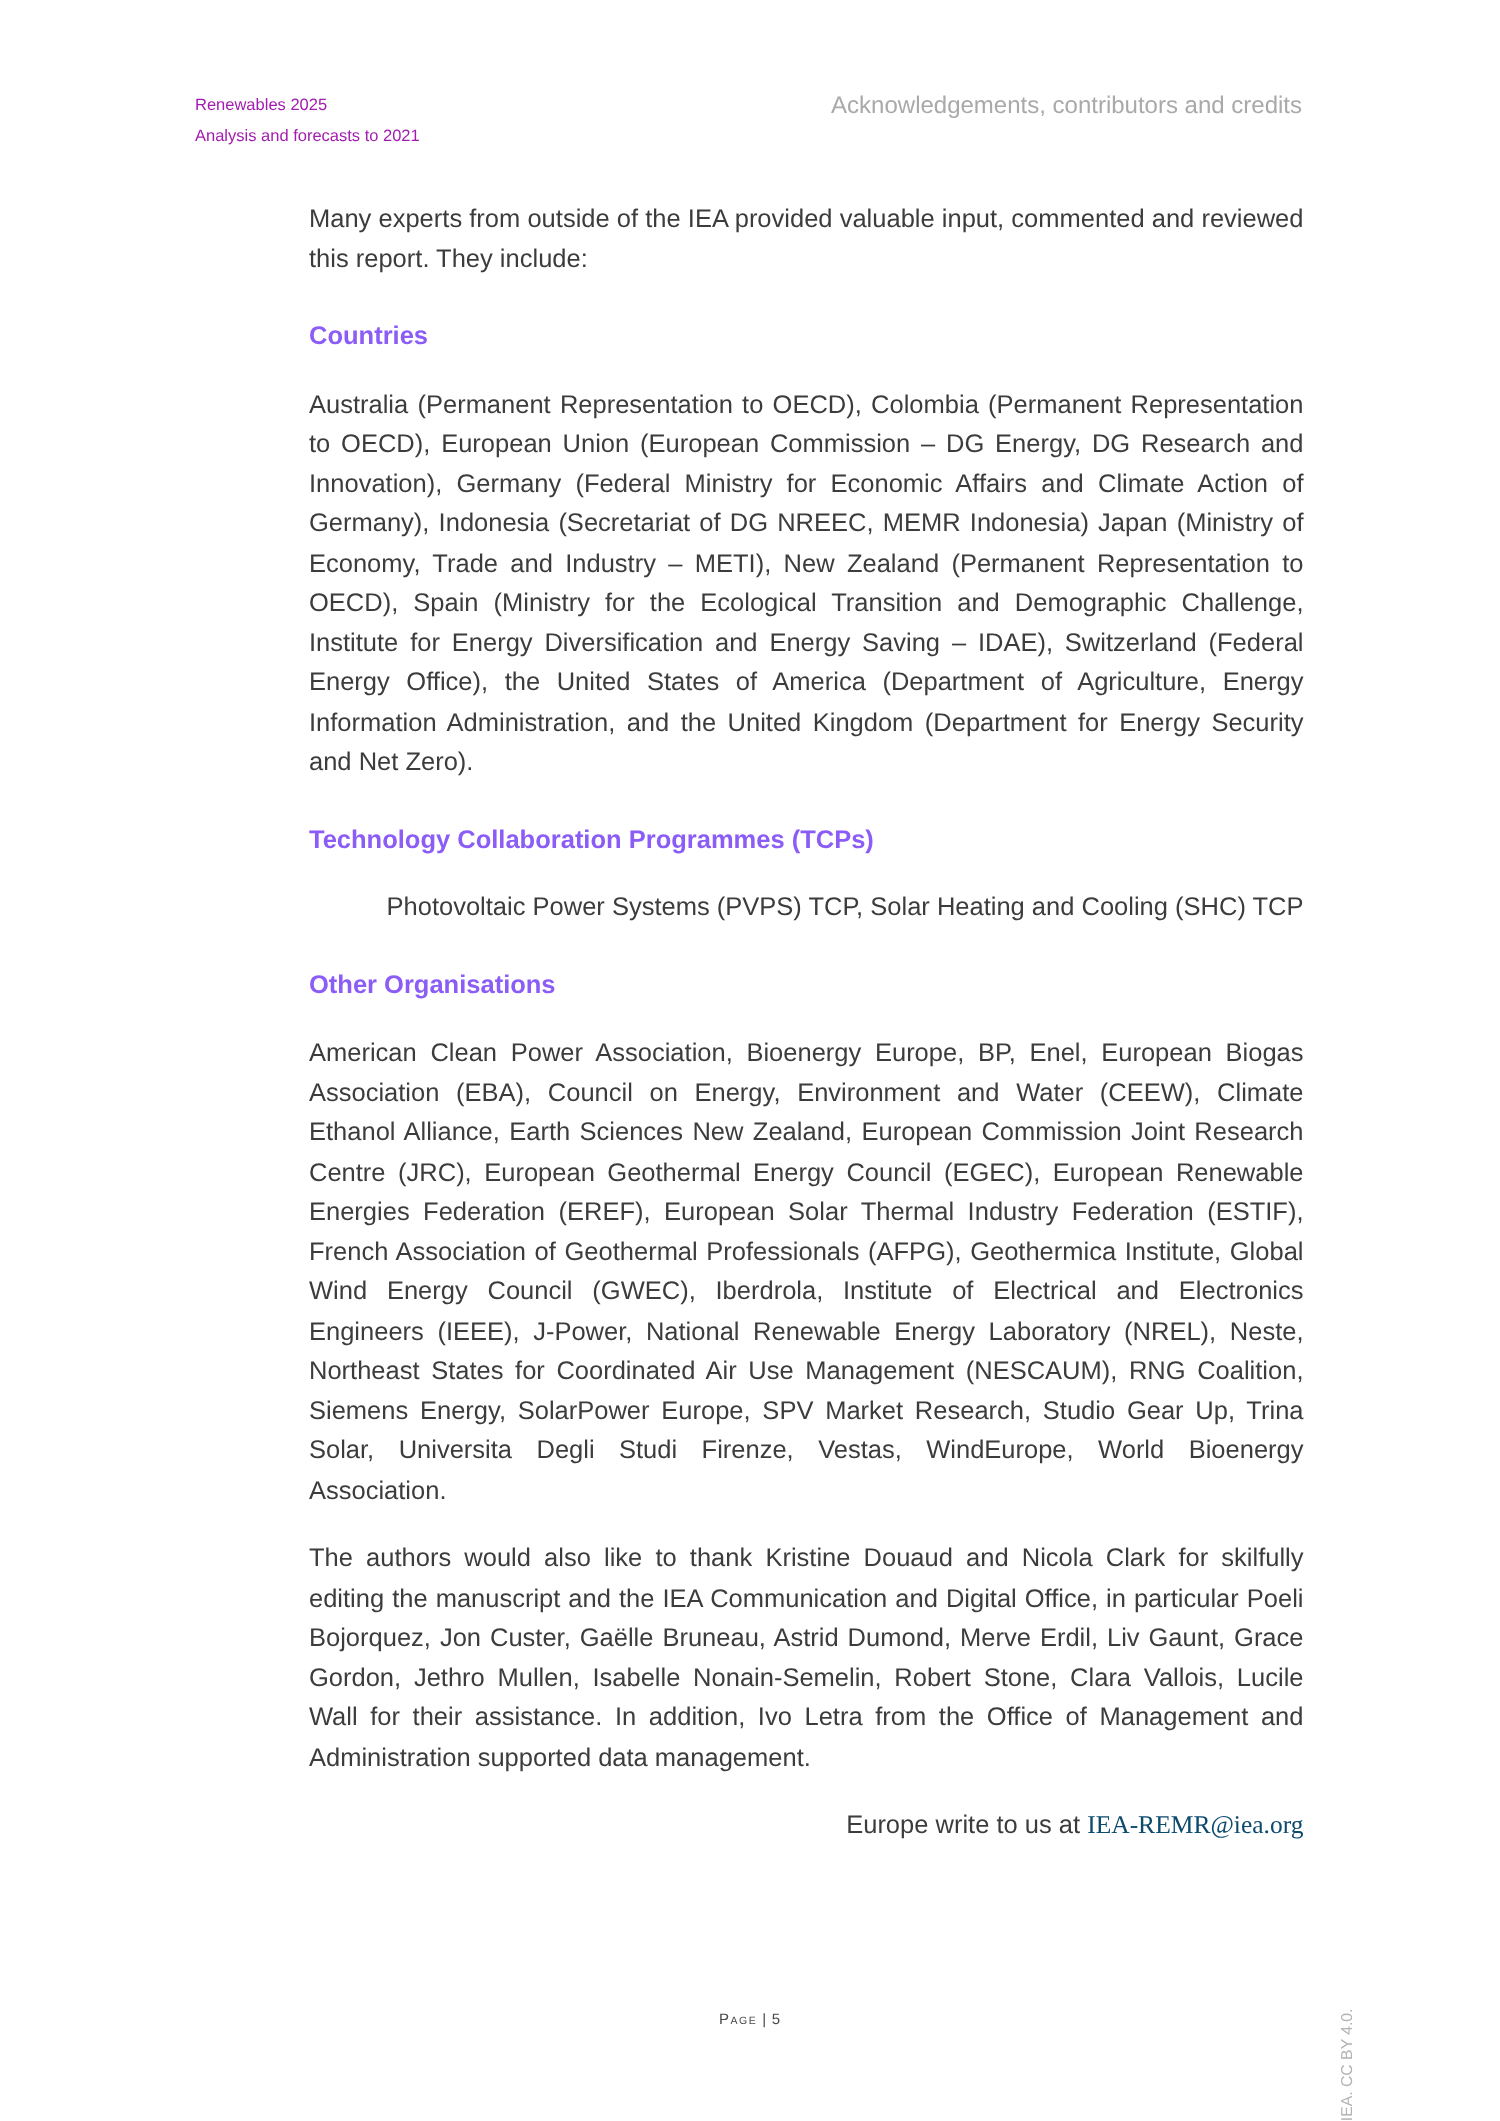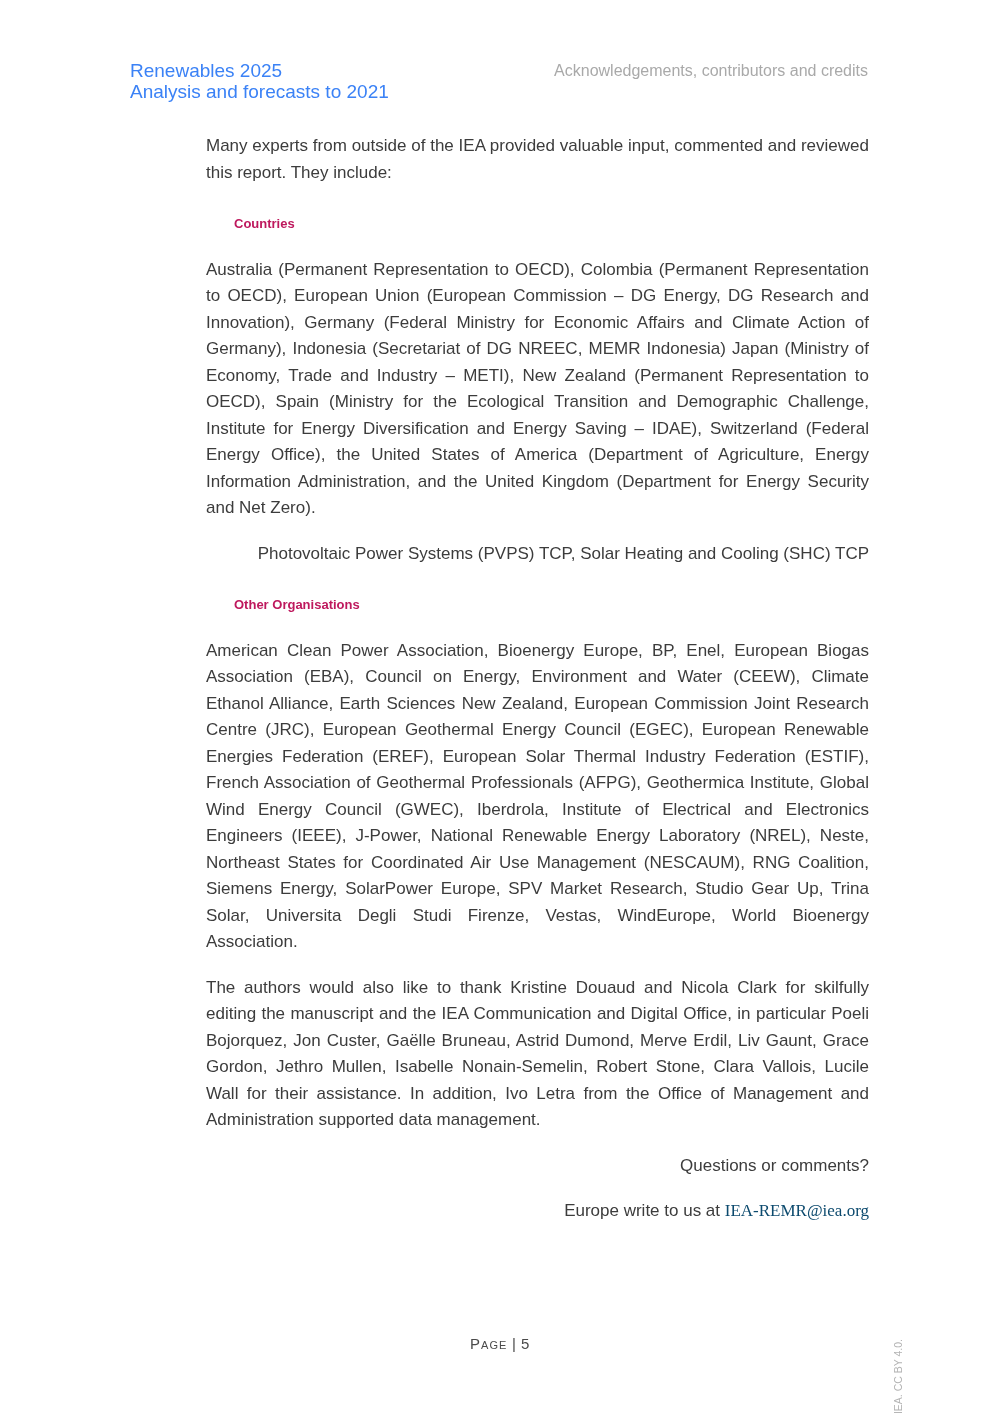--- a/index.html
+++ b/index.html
@@ -22,23 +22,23 @@
   .header {
     position: absolute;
     top: 60px;
     left: 130px;
     right: 132px;
     display: flex;
     justify-content: space-between;
     align-items: flex-start;
   }
   .header-left {
-    font-size: 19px;
+    font-size: 11px;
     line-height: 21px;
-    color: #3b82f6;
+    color: #a21caf;
   }
   .header-right {
     font-size: 16px;
     line-height: 21px;
     color: #a9a9a9;
     text-align: right;
   }
   .content {
     position: absolute;
     top: 133px;
@@ -49,41 +49,40 @@
     font-size: 17px;
     line-height: 26.5px;
     text-align: justify;
     color: #3c3c3c;
     margin-bottom: 19px;
   }
   .content p.no-justify {
     text-align: right;
   }
   .content h3 {
-    font-size: 13px;
+    font-size: 17px;
     line-height: 26.5px;
     font-weight: bold;
-    color: #be185d;
+    color: #8b5cf6;
     margin-top: 25px;
     margin-bottom: 19px;
-    margin-left: 28px;
   }
   .email {
     color: #0c4a6e;
     text-decoration: none;
     cursor: pointer;
     font-family: Liberation Serif, serif;
   }
   .footer {
     position: absolute;
     bottom: 62px;
     left: 0;
     width: 1000px;
     text-align: center;
-    font-size: 15px;
+    font-size: 10px;
     letter-spacing: 0.5px;
     color: #4a4a4a;
   }
   .footer .pg-word {
     font-variant: small-caps;
     letter-spacing: 1px;
   }
   .side-note {
     position: absolute;
     right: 96px;
@@ -107,28 +106,28 @@
     </div>
     <div class="header-right">Acknowledgements, contributors and credits</div>
   </div>
 
   <div class="content">
     <p>Many experts from outside of the IEA provided valuable input, commented and reviewed this report. They include:</p>
 
     <h3>Countries</h3>
     <p>Australia (Permanent Representation to OECD), Colombia (Permanent Representation to OECD), European Union (European Commission – DG Energy, DG Research and Innovation), Germany (Federal Ministry for Economic Affairs and Climate Action of Germany), Indonesia (Secretariat of DG NREEC, MEMR Indonesia) Japan (Ministry of Economy, Trade and Industry – METI), New Zealand (Permanent Representation to OECD), Spain (Ministry for the Ecological Transition and Demographic Challenge, Institute for Energy Diversification and Energy Saving – IDAE), Switzerland (Federal Energy Office), the United States of America (Department of Agriculture, Energy Information Administration, and the United Kingdom (Department for Energy Security and Net Zero).</p>
 
+    <h3>Technology Collaboration Programmes (TCPs)</h3>
     <p class="no-justify">Photovoltaic Power Systems (PVPS) TCP, Solar Heating and Cooling (SHC) TCP</p>
 
     <h3>Other Organisations</h3>
     <p>American Clean Power Association, Bioenergy Europe, BP, Enel, European Biogas Association (EBA), Council on Energy, Environment and Water (CEEW), Climate Ethanol Alliance, Earth Sciences New Zealand, European Commission Joint Research Centre (JRC), European Geothermal Energy Council (EGEC), European Renewable Energies Federation (EREF), European Solar Thermal Industry Federation (ESTIF), French Association of Geothermal Professionals (AFPG), Geothermica Institute, Global Wind Energy Council (GWEC), Iberdrola, Institute of Electrical and Electronics Engineers (IEEE), J-Power, National Renewable Energy Laboratory (NREL), Neste, Northeast States for Coordinated Air Use Management (NESCAUM), RNG Coalition, Siemens Energy, SolarPower Europe, SPV Market Research, Studio Gear Up, Trina Solar, Universita Degli Studi Firenze, Vestas, WindEurope, World Bioenergy Association.</p>
 
     <p>The authors would also like to thank Kristine Douaud and Nicola Clark for skilfully editing the manuscript and the IEA Communication and Digital Office, in particular Poeli Bojorquez, Jon Custer, Gaëlle Bruneau, Astrid Dumond, Merve Erdil, Liv Gaunt, Grace Gordon, Jethro Mullen, Isabelle Nonain-Semelin, Robert Stone, Clara Vallois, Lucile Wall for their assistance. In addition, Ivo Letra from the Office of Management and Administration supported data management.</p>
 
-    <p class="no-justify">Questions or comments?</p>
 
     <p class="no-justify"><span>Europe write to us at </span><span class="email">IEA-REMR@iea.org</span></p>
   </div>
 
   <div class="footer"><span class="pg-word">Page</span><span> | </span><span>5</span></div>
 
   <div class="side-note">IEA. CC BY 4.0.</div>
 
 </div>
 

